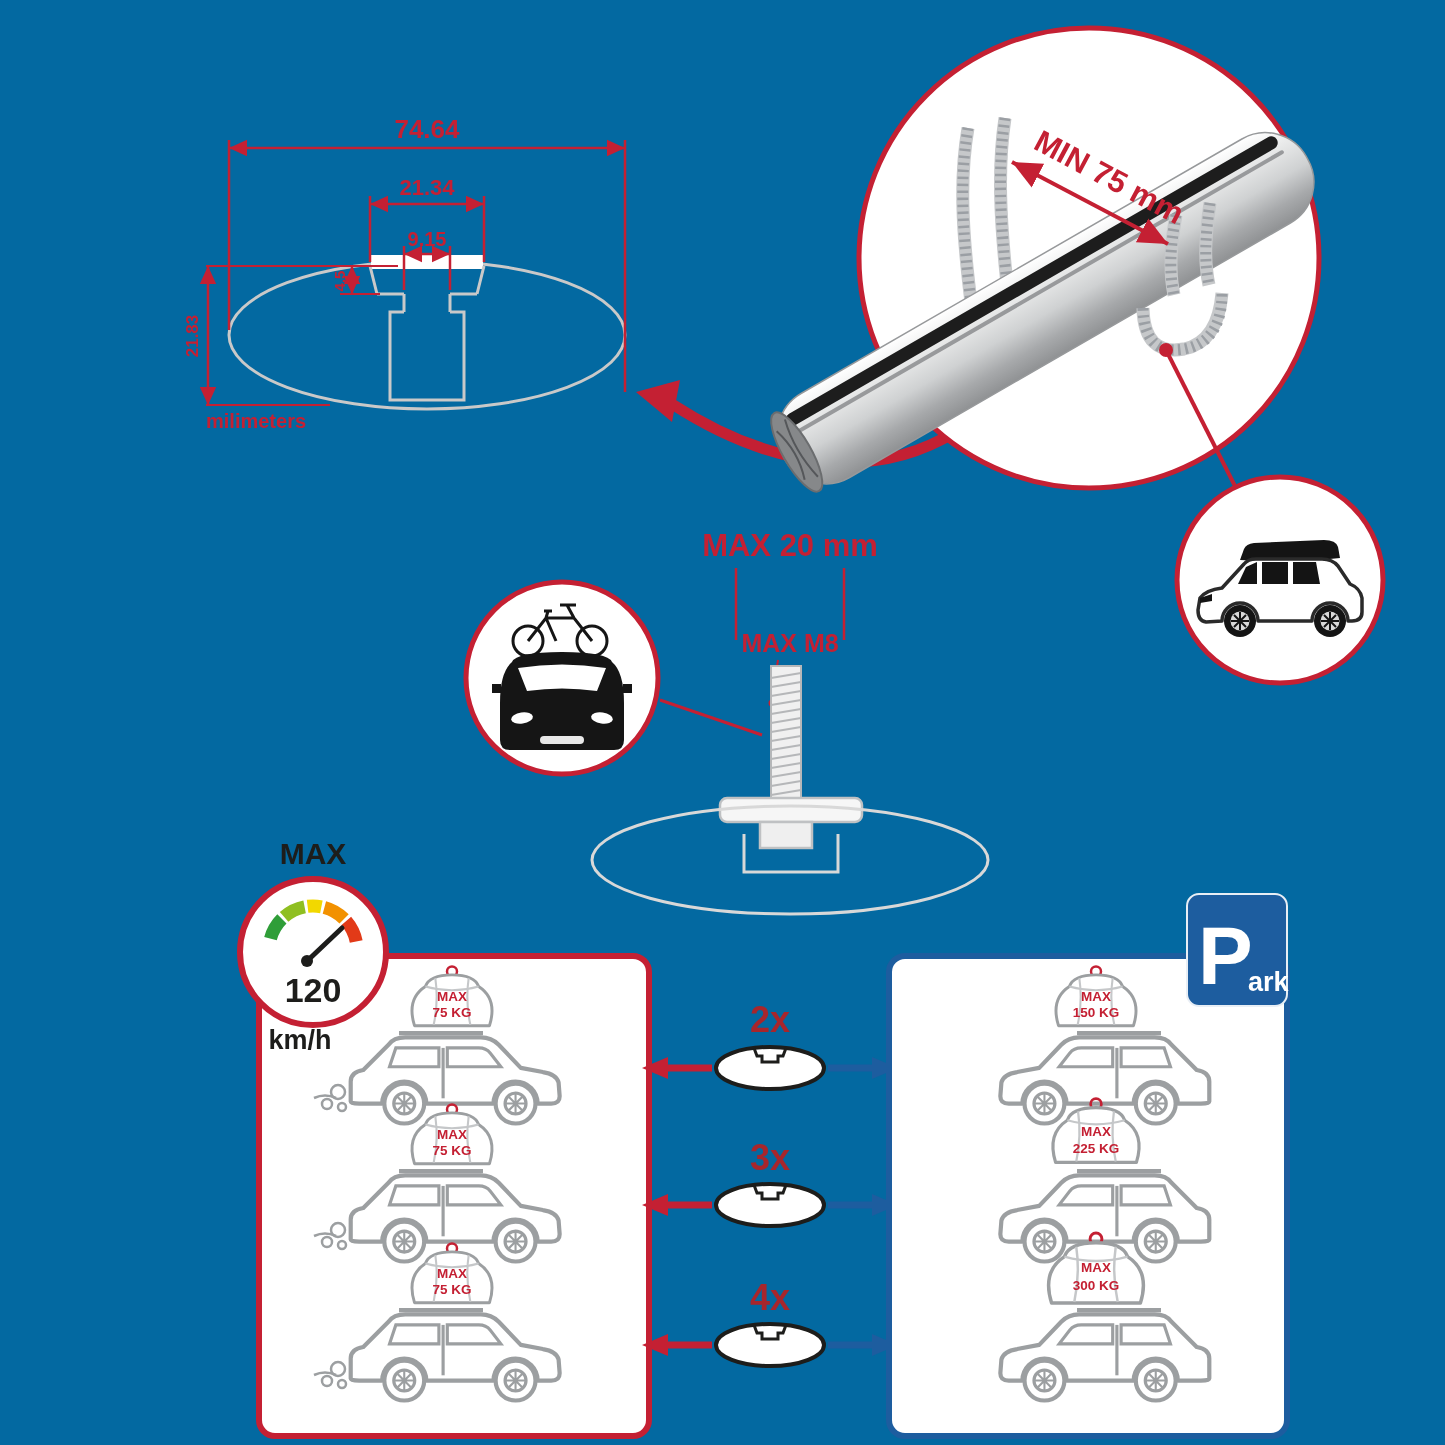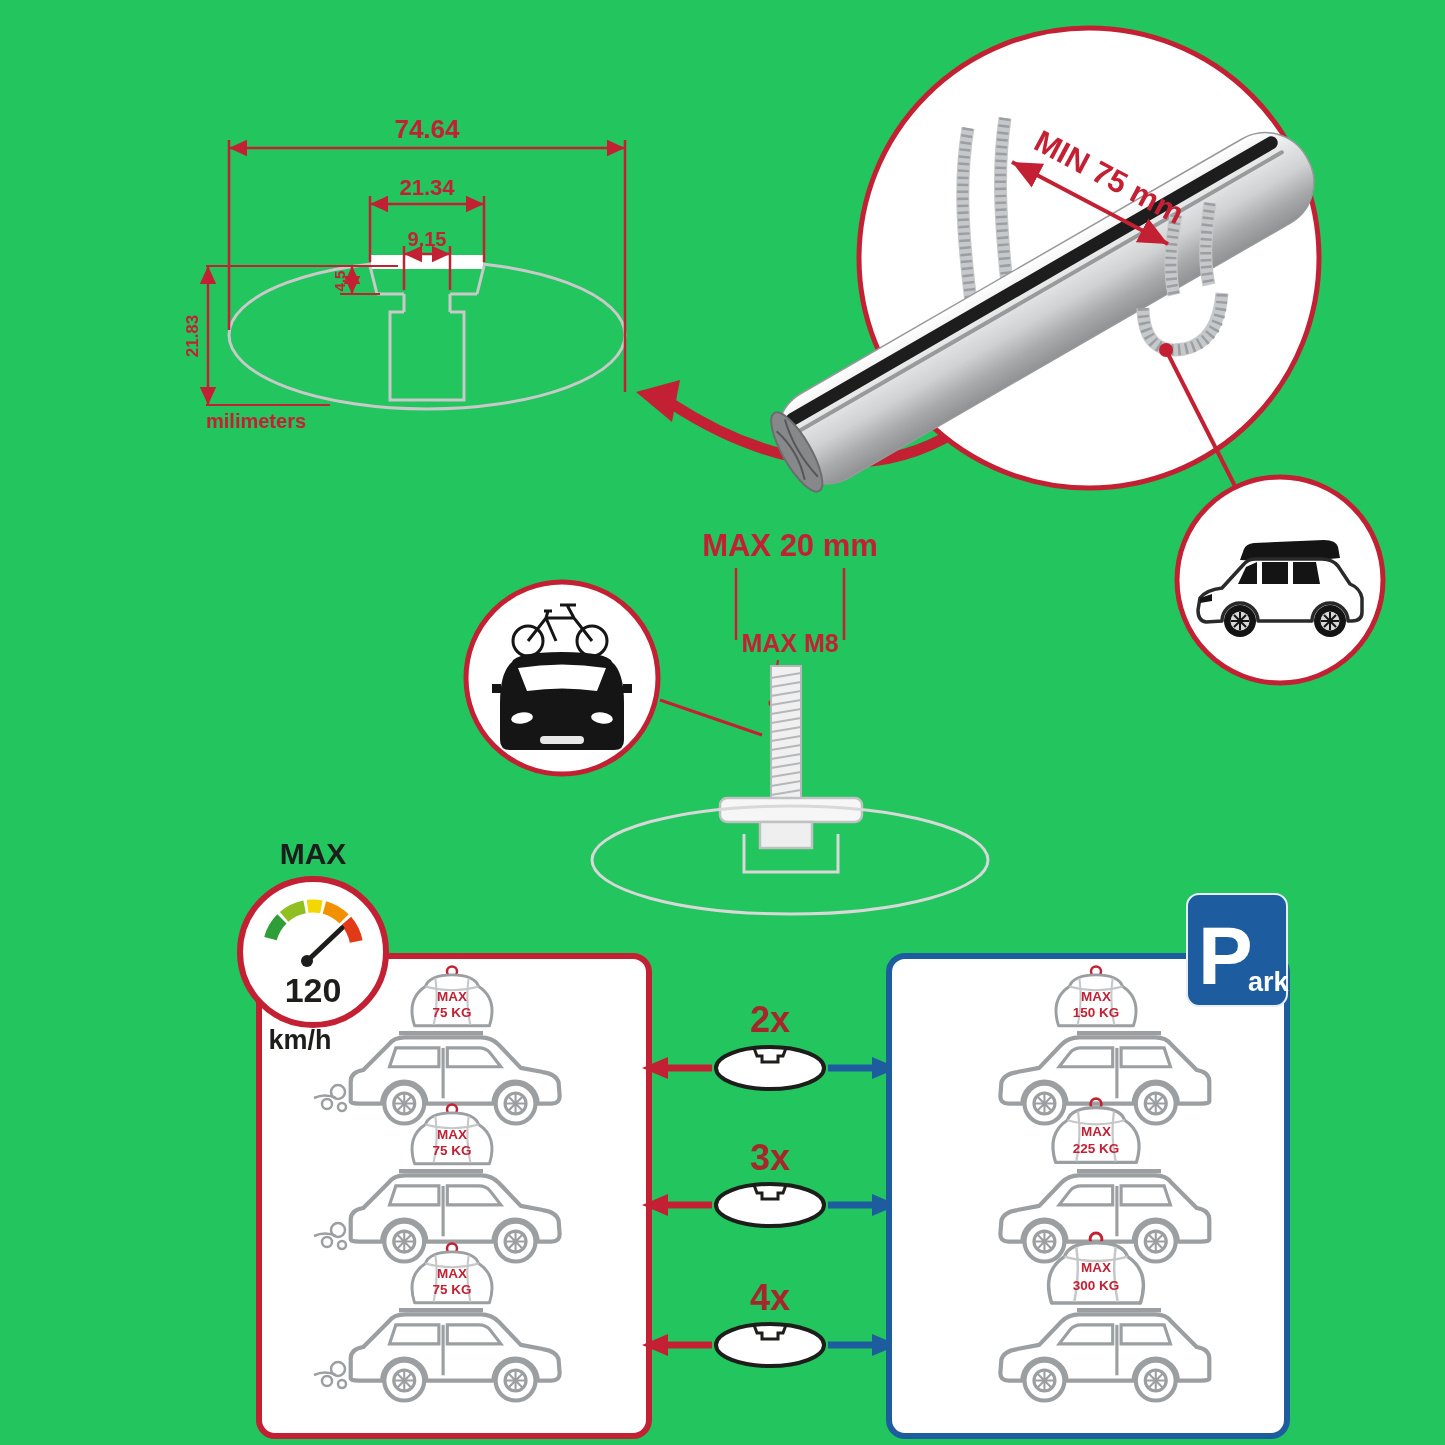--- a/index.html
+++ b/index.html
@@ -1,16 +1,16 @@
 <!DOCTYPE html>
 <html><head>
 <meta charset="utf-8">
 <style>
   html,body{margin:0;padding:0;background:#ffffff;}
-  .canvas{position:relative;width:1445px;height:1445px;background:#22c55e;overflow:hidden;
+  .canvas{position:relative;width:1445px;height:1445px;background:#0369a1;overflow:hidden;
           font-family:"Liberation Sans","DejaVu Sans",sans-serif;}
   svg{display:block;}
   text{font-family:"Liberation Sans","DejaVu Sans",sans-serif;}
   .dim{fill:#c42033;font-weight:bold;}
   .redlbl{fill:#c42033;font-weight:bold;}
   .blk{fill:#1d1d1b;font-weight:bold;}
   .load{fill:#c42033;font-weight:bold;}
   .mult{fill:#a7262c;font-weight:bold;}
   .white{fill:#ffffff;font-weight:bold;}
 </style>

